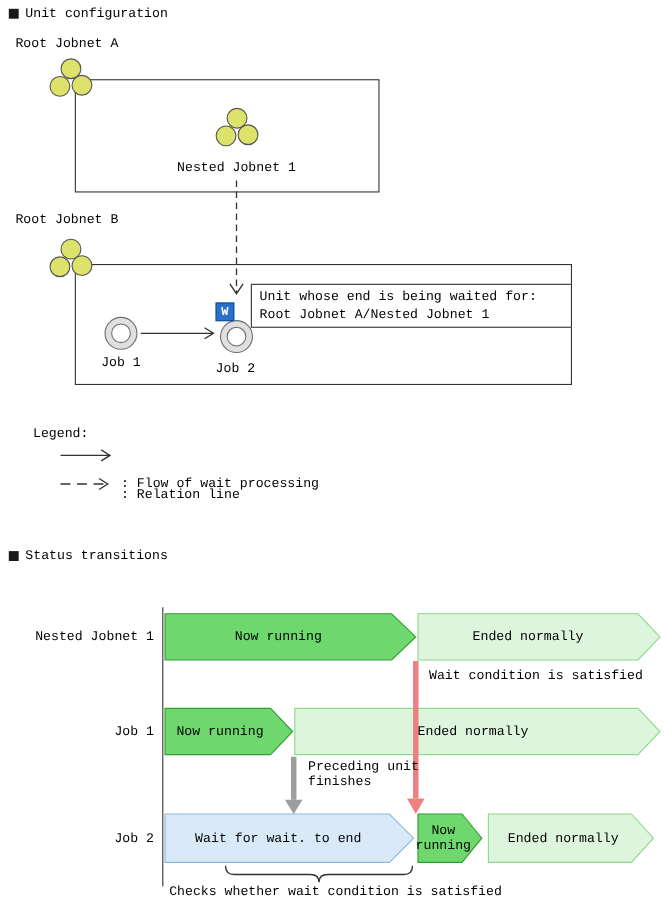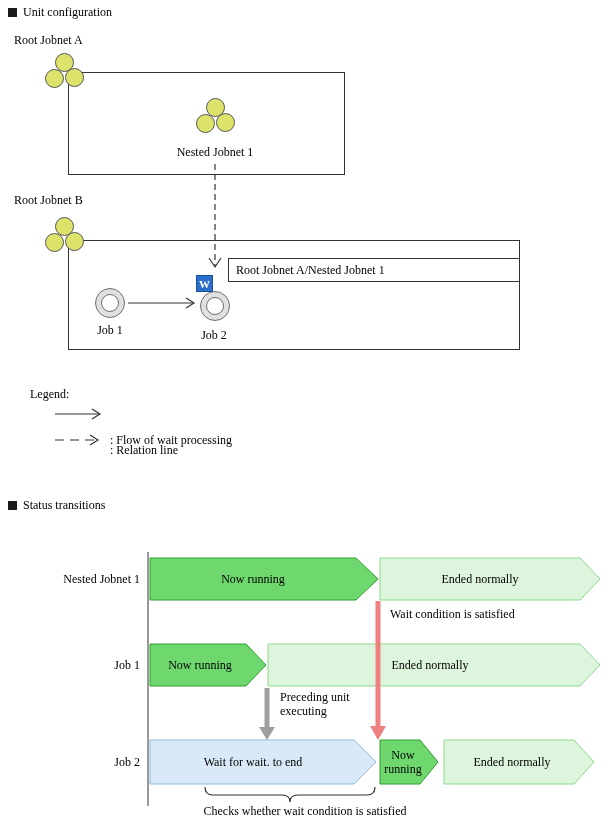--- a/index.html
+++ b/index.html
@@ -1,19 +1,19 @@
 <!DOCTYPE html>
 <html><head>
 <meta charset="utf-8">
 <style>
   * { margin:0; padding:0; box-sizing:border-box; }
   html,body { background:#fff; }
   .page {
     position:relative; width:608px; height:824px; background:#fff;
-    font-family:Liberation Serif, serif; font-size:12px; color:#000;
+    font-family:Liberation Mono, monospace; font-size:12px; color:#000;
     overflow:hidden;
   }
   .sec-header { position:absolute; display:flex; align-items:center; gap:6px; font-size:12px; }
   .sq { width:9px; height:9px; background:#1a1a1a; display:inline-block; flex:0 0 auto; }
   .box { position:absolute; border:1px solid #333; }
   .callout { position:absolute; border:1px solid #333; background:#fff; padding:3px 7px; line-height:16px; }
   .jobnet-icon { position:absolute; width:40px; height:36px; }
   .jobnet-icon i { position:absolute; width:19px; height:19px; border-radius:50%;
                    background:#dde26a; border:1px solid #565656; }
   .jobnet-icon i.t  { left:10px; top:0; }
@@ -108,20 +108,21 @@
   </div>
   <div class="jobnet-icon" style="left:45px; top:217px;">
     <i class="t"></i>
       <i class="bl"></i>
       <i class="br"></i>
   </div>
 
   <div class="label center" style="left:150px; top:145px; width:130px;">Nested Jobnet 1</div>
 
   <div class="callout" style="left:228px; top:258px; width:292px;">
+    <div>Unit whose end is being waited for:</div>
     <div>Root Jobnet A/Nested Jobnet 1</div>
   </div>
 
   <div class="job-circle" style="left:95px; top:288px;">
     <span class="job-inner"></span>
   </div>
   <div class="job-circle" style="left:200px; top:291px;">
     <span class="job-inner"></span>
   </div>
   <div class="w-badge" style="left:196px; top:275px;">W</div>
@@ -147,16 +148,16 @@
   <div class="label center" style="left:380px; top:572px; width:200px;">Ended normally</div>
 
   <div class="label center" style="left:150px; top:658px; width:100px;">Now running</div>
   <div class="label center" style="left:290px; top:658px; width:280px;">Ended normally</div>
 
   <div class="label center" style="left:150px; top:755px; width:206px;">Wait for wait. to end</div>
   <div class="label center wrap" style="left:374px; top:748px; width:58px;">Now running</div>
   <div class="label center" style="left:444px; top:755px; width:136px;">Ended normally</div>
 
   <div class="label" style="left:390px; top:607px;">Wait condition is satisfied</div>
-  <div class="label wrap" style="left:280px; top:690px; width:110px;">Preceding unit executing</div>
+  <div class="label wrap" style="left:280px; top:690px; width:110px;">Preceding unit finishes</div>
   <div class="label center" style="left:140px; top:804px; width:330px;">Checks whether wait condition is satisfied</div>
 
 </div>
 
 </body></html>

